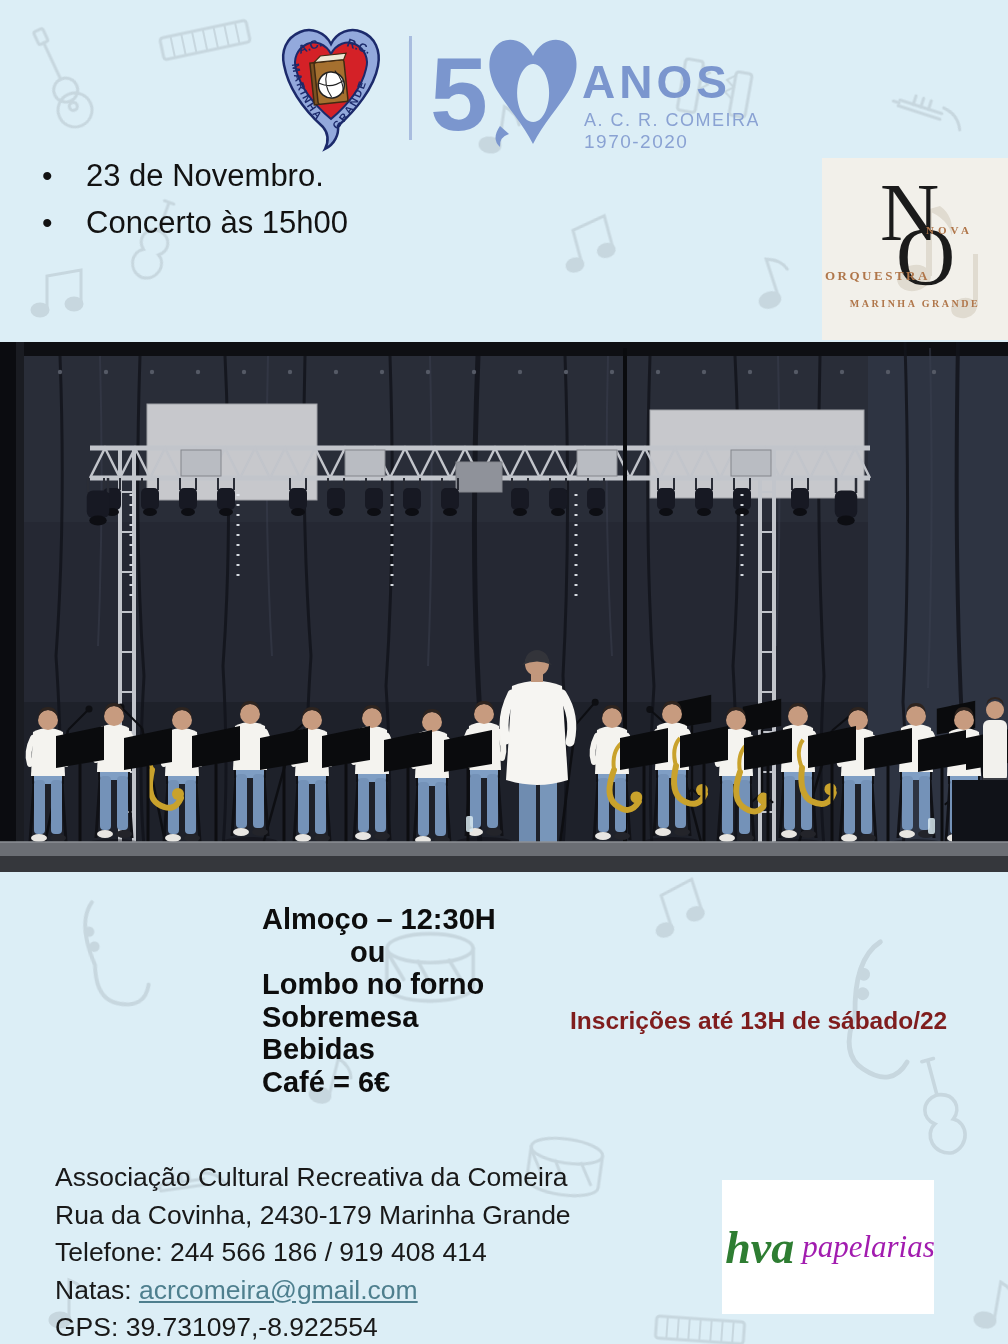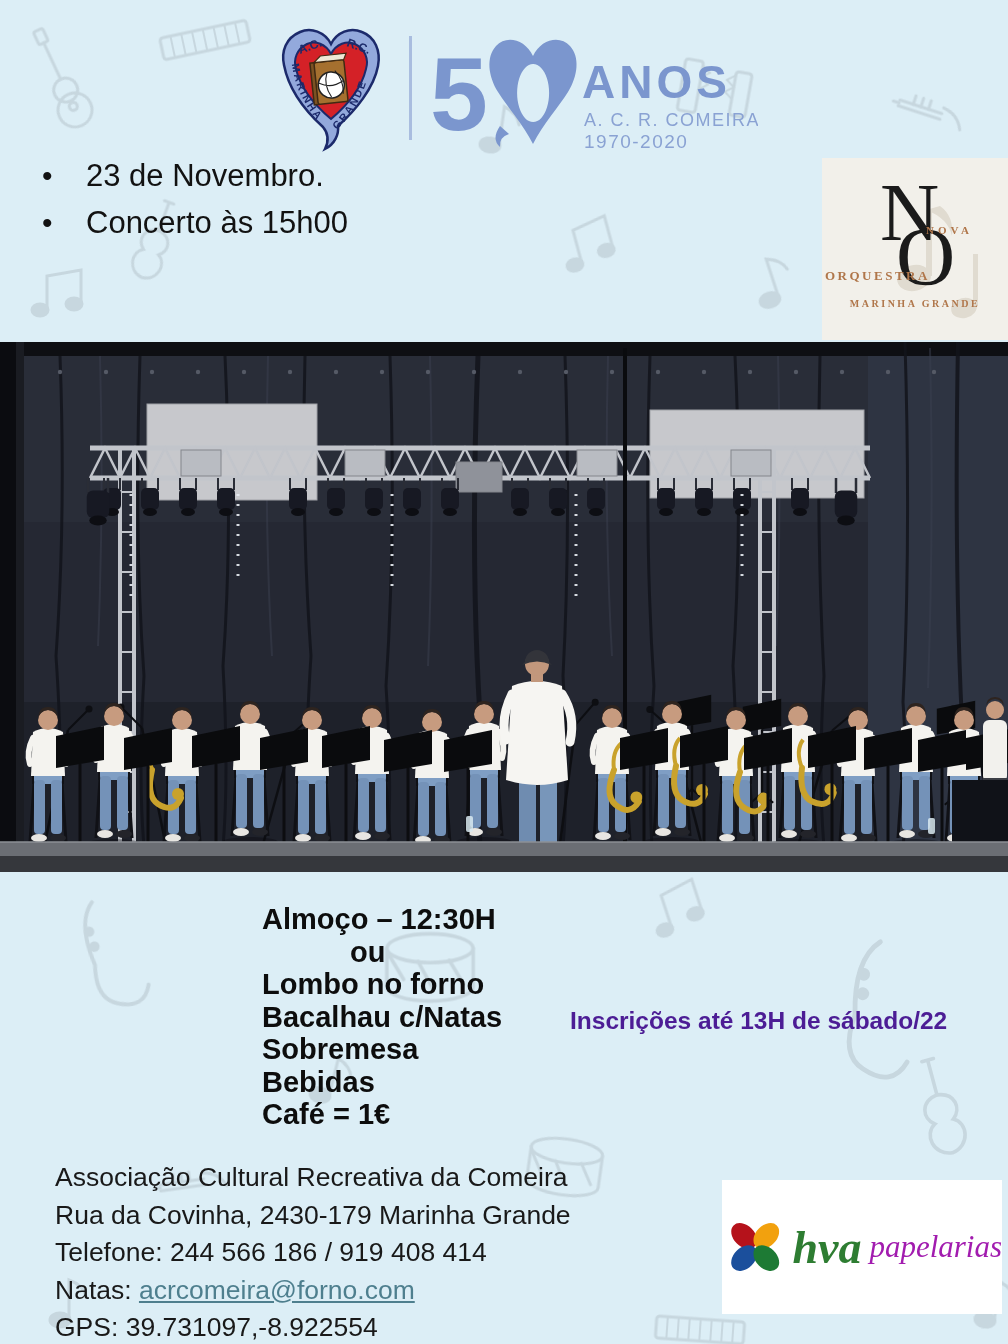--- a/index.html
+++ b/index.html
@@ -25,28 +25,28 @@
   .bullets{position:absolute;left:36px;top:152px;width:600px;list-style:none;margin:0;padding:0;}
   .bullets li{position:relative;font-size:31px;line-height:47px;padding-left:50px;color:#121212;}
   .bullets li::before{content:"•";position:absolute;left:6px;font-size:30px;}
 
   
   .photo{position:absolute;left:0;top:342px;width:1008px;height:530px;}
 
   
   .menu{position:absolute;left:262px;top:903px;width:340px;font-weight:bold;font-size:29px;line-height:32.5px;color:#0d0d0d;}
   .menu .ou{padding-left:88px;}
-  .registration{position:absolute;left:570px;top:1007px;font-weight:bold;font-size:24.5px;color:#4c1d95;}
+  .registration{position:absolute;left:570px;top:1007px;font-weight:bold;font-size:24.5px;color:#7f1d1d;}
 
   
   .contact{position:absolute;left:55px;top:1159px;font-size:26.5px;line-height:37.5px;color:#191919;}
   .contact a.email{color:#4e7f8e;text-decoration:underline;}
 
   
-  .hva{position:absolute;left:722px;top:1180px;width:280px;height:134px;background:#ffffff;
+  .hva{position:absolute;left:722px;top:1180px;width:212px;height:134px;background:#ffffff;
        display:flex;align-items:center;justify-content:center;}
   .hva-name{font-family:"Liberation Serif",serif;font-style:italic;font-weight:bold;
             font-size:46px;color:#2e7d32;margin-left:4px;}
   .hva-suffix{font-family:"Liberation Serif",serif;font-style:italic;font-size:31px;color:#a21caf;margin-left:8px;}
 </style>
 </head>
 <body>
 
 <div class="flyer">
 
@@ -416,34 +416,33 @@
       <rect x="0" y="500" width="1008" height="14" fill="#6b6e74"></rect>
       <line x1="0" y1="500" x2="1008" y2="500" stroke="#8c9096" stroke-width="1.5"></line>
       <rect x="0" y="514" width="1008" height="16" fill="#35373c"></rect>
     </g>
   </svg>
 
   <div class="menu">
     <div class="menu-line">Almoço – 12:30H</div>
     <div class="menu-line ou">ou</div>
     <div class="menu-line">Lombo no forno</div>
-    <div class="menu-line">Bacalhau c/Natas</div>
     <div class="menu-line">Sobremesa</div>
     <div class="menu-line">Bebidas</div>
-    <div class="menu-line">Café = 1€</div>
+    <div class="menu-line">Café = 6€</div>
   </div>
 
   <div class="registration">Inscrições até 13H de sábado/22</div>
 
   <div class="contact">
     <div>Associação Cultural Recreativa da Comeira</div>
     <div>Rua da Covinha, 2430-179 Marinha Grande</div>
     <div>Telefone: 244 566 186 / 919 408 414</div>
     <div>
-      <span>Natas: </span><a class="email" href="#">acrcomeira@forno.com</a>
+      <span>Natas: </span><a class="email" href="#">acrcomeira@gmail.com</a>
     </div>
     <div>GPS: 39.731097,-8.922554</div>
   </div>
 
   <div class="hva">
     <svg width="78" height="78" viewBox="-38 -38 76 76">
       <g transform="rotate(-45)">
           <ellipse cx="0" cy="-18" rx="12" ry="17" fill="#b5121b"></ellipse>
         </g>
       <g transform="rotate(45)">

